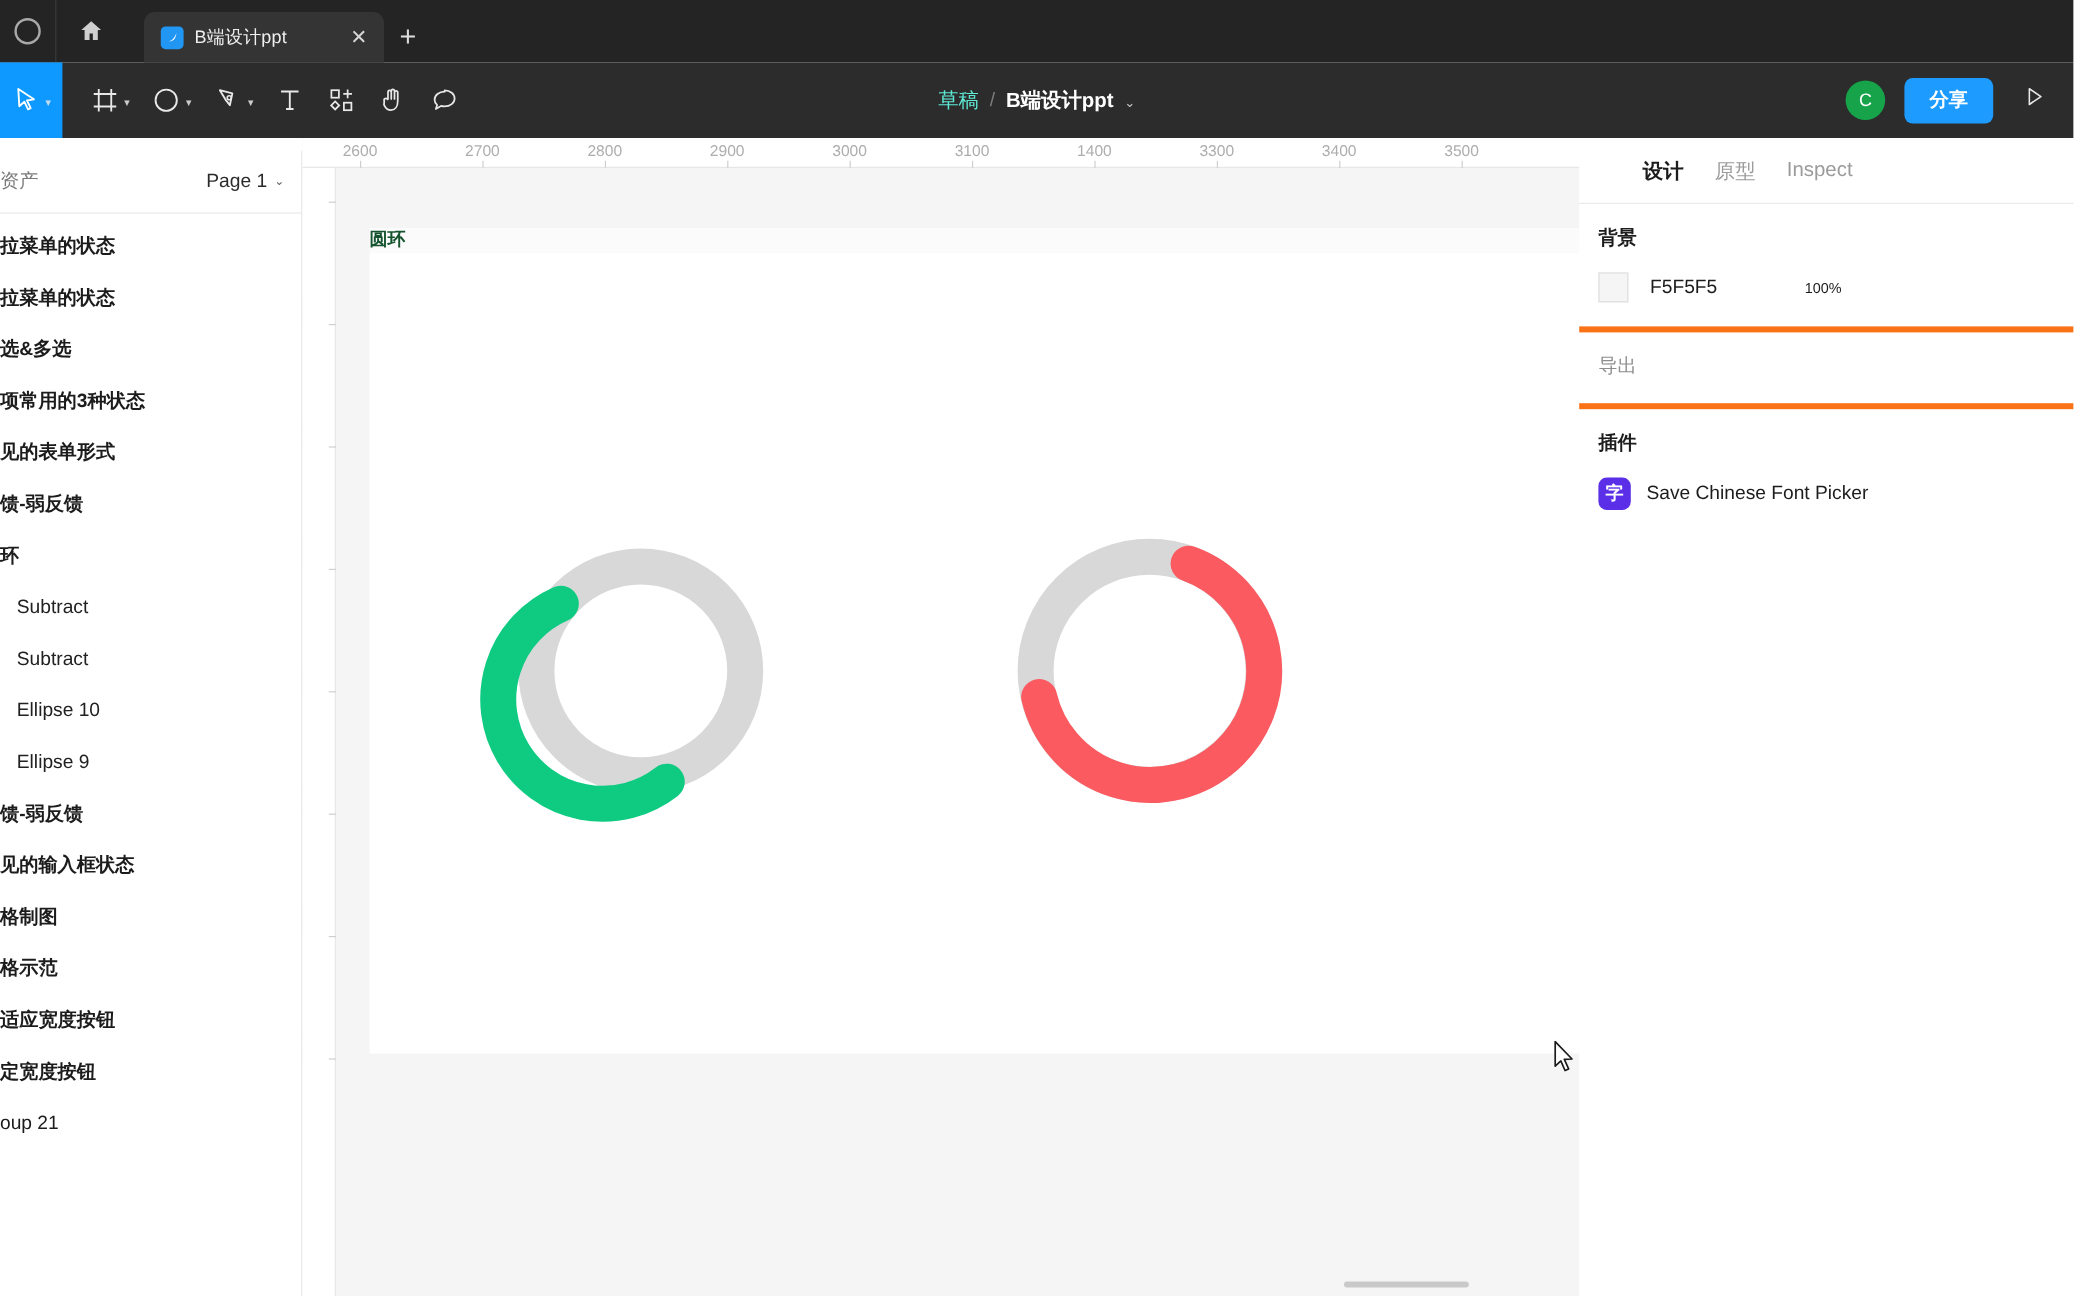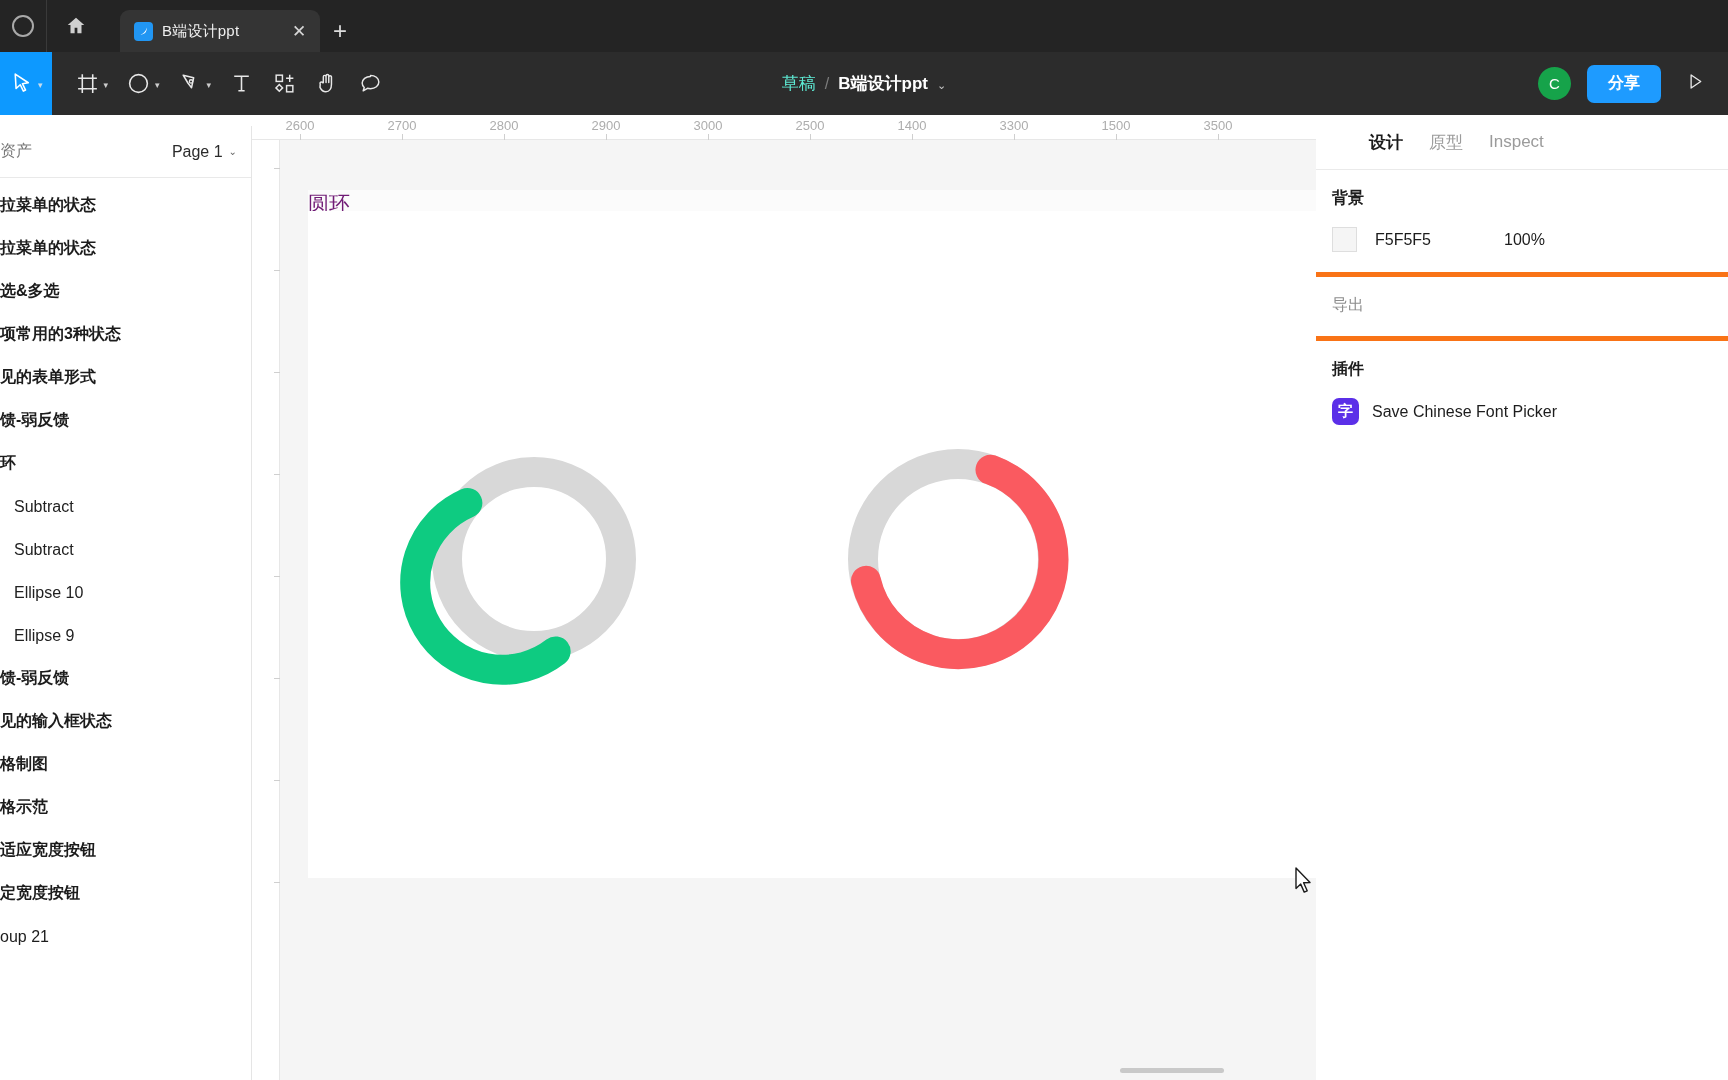--- a/index.html
+++ b/index.html
@@ -116,21 +116,21 @@
   }
   .rh-tick i { position: absolute; left: 0; bottom: 0; width: 1px; height: 6px; background: #cfcfcf; }
   .rv-tick { position: absolute; left: 0; width: 28px; }
   .rv-tick span {
     position: absolute; left: 0; top: -26px; width: 52px; text-align: center;
     color: #adadad; font-size: 13px; transform: rotate(-90deg); transform-origin: 14px 26px;
   }
   .rv-tick i { position: absolute; right: 0; top: 0; height: 1px; width: 6px; background: #cfcfcf; }
 
   .frame-label {
-    position: absolute; color: #701a75; font-size: 21px; left: 56px; top: 75px;
+    position: absolute; color: #14532d; font-size: 15px; left: 56px; top: 75px; font-weight: bold;
   }
   .frame {
     position: absolute; left: 56px; top: 96px; width: 1008px; height: 667px;
     background: #ffffff;
   }
   .frame-top-strip {
     position: absolute; left: 56px; top: 75px; width: 1008px; height: 21px; background: #fff;
     opacity: .55;
   }
 
@@ -185,21 +185,21 @@
     border-bottom: 1px solid #eaeaea;
   }
   .rp-tab { font-size: 17px; color: #9b9b9b; }
   .rp-tab.active { color: #1c1c1c; font-weight: 700; margin-left: 37px; }
   .rp-section { border-bottom: 5px solid #f97316; padding: 18px 16px 20px; }
   .rp-title { font-size: 16px; font-weight: 700; color: #1d1d1d; margin-bottom: 18px; }
   .rp-title.muted { font-weight: 400; color: #8d8d8d; margin-bottom: 0; }
   .fill-row { display: flex; align-items: center; }
   .swatch { width: 25px; height: 25px; background: #f5f5f5; border: 1px solid #dedede; }
   .fill-hex { font-size: 16px; color: #1c1c1c; margin-left: 18px; }
-  .fill-op { font-size: 16px; color: #1c1c1c; margin-left: 73px; }
+  .fill-op { font-size: 12px; color: #1c1c1c; margin-left: 73px; }
   .plug-row { display: flex; align-items: center; gap: 13px; }
   .plug-row .mini {
     width: 27px; height: 27px; border-radius: 7px; background: #5b2fe8; color: #fff;
     font-size: 15px; font-weight: 700; display: flex; align-items: center; justify-content: center;
   }
   .plug-name { font-size: 16px; color: #1d1d1d; text-align: right; }
 </style>
 </head>
 <body>
 
@@ -373,33 +373,33 @@
         </div>
         <div class="rh-tick" style="left: 354px;">
           <span>2900</span>
           <i></i>
         </div>
         <div class="rh-tick" style="left: 456px;">
           <span>3000</span>
           <i></i>
         </div>
         <div class="rh-tick" style="left: 558px;">
-          <span>2500</span>
+          <span>3100</span>
           <i></i>
         </div>
         <div class="rh-tick" style="left: 660px;">
           <span>1400</span>
           <i></i>
         </div>
         <div class="rh-tick" style="left: 762px;">
           <span>3300</span>
           <i></i>
         </div>
         <div class="rh-tick" style="left: 864px;">
-          <span>1500</span>
+          <span>3400</span>
           <i></i>
         </div>
         <div class="rh-tick" style="left: 966px;">
           <span>3500</span>
           <i></i>
         </div>
       </div>
     <div class="ruler-v" id="ruler-v">
         <div class="rv-tick" style="top: 28px;">
           <span>5200</span>

